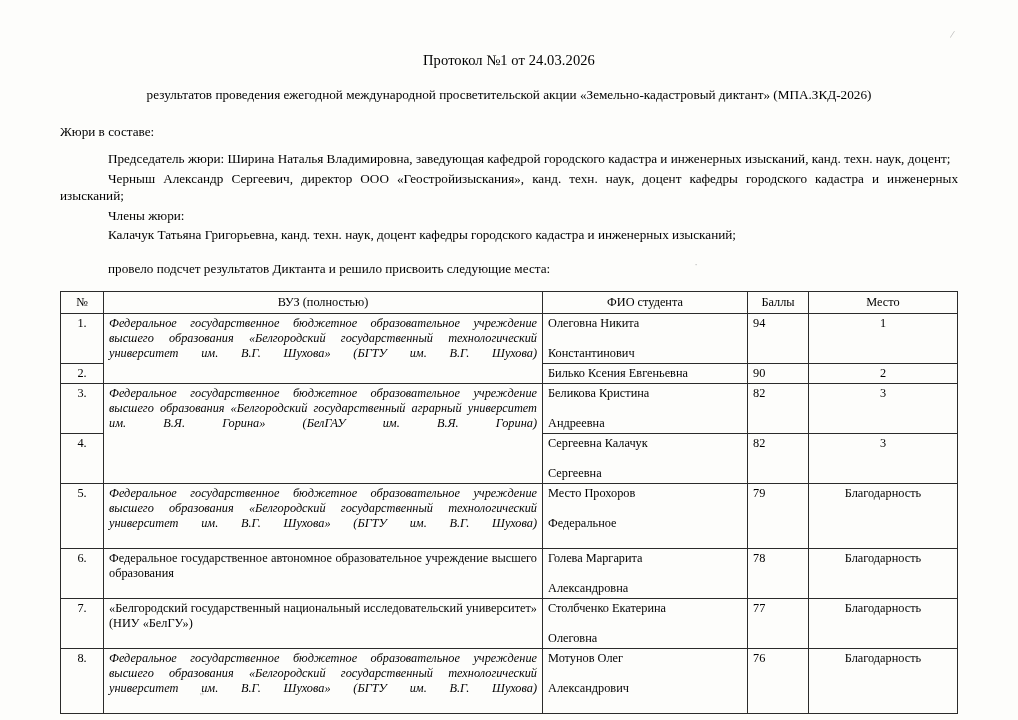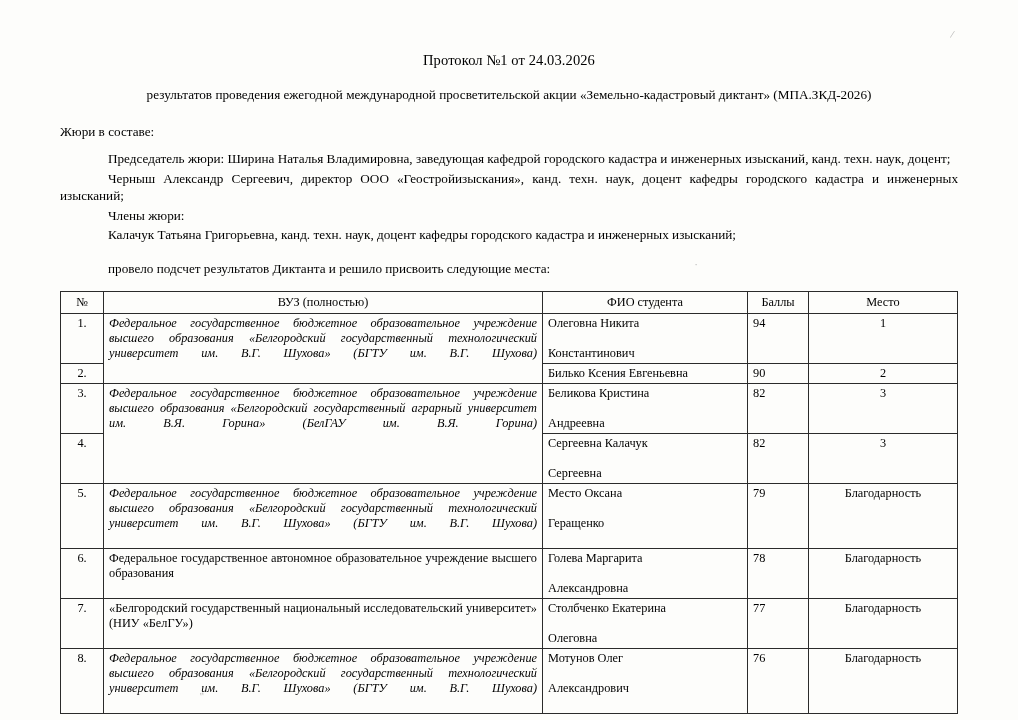--- a/index.html
+++ b/index.html
@@ -179,22 +179,22 @@
           <span>Сергеевна</span>
         </td>
         <td class="col-score">82</td>
         <td class="col-place">3</td>
       </tr>
 
       <tr>
         <td class="col-num">5.</td>
         <td class="col-vuz vuz-just">Федеральное государственное бюджетное образовательное учреждение высшего образования «Белгородский государственный технологический университет им. В.Г. Шухова» (БГТУ им. В.Г. Шухова)</td>
         <td class="col-fio">
-          <span class="fio"><span class="ln">Место</span> <span class="ln">Оксана</span></span>
-          <span>Геращенко</span>
+          <span class="fio"><span class="ln">Место</span> <span class="ln">Прохоров</span></span>
+          <span>Федеральное</span>
         </td>
         <td class="col-score">79</td>
         <td class="col-place">Благодарность</td>
       </tr>
 
       <tr>
         <td class="col-num">6.</td>
         <td class="col-vuz">Федеральное государственное автономное образовательное учреждение высшего образования</td>
         <td class="col-fio">
           <span class="fio"><span class="ln">Голева</span> <span class="ln">Маргарита</span></span>

